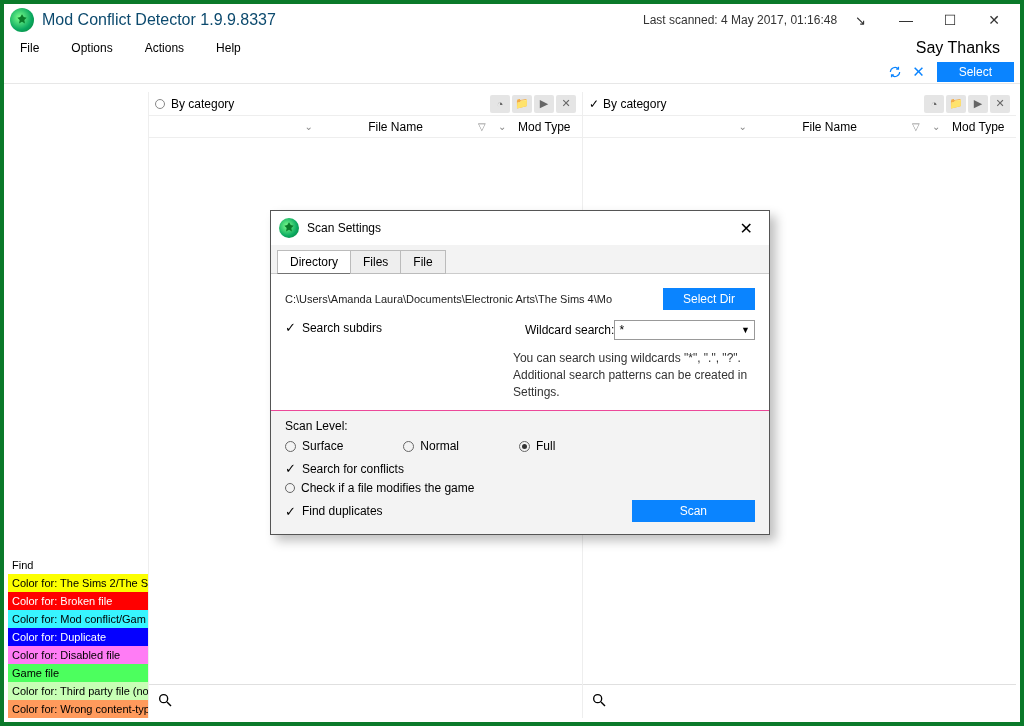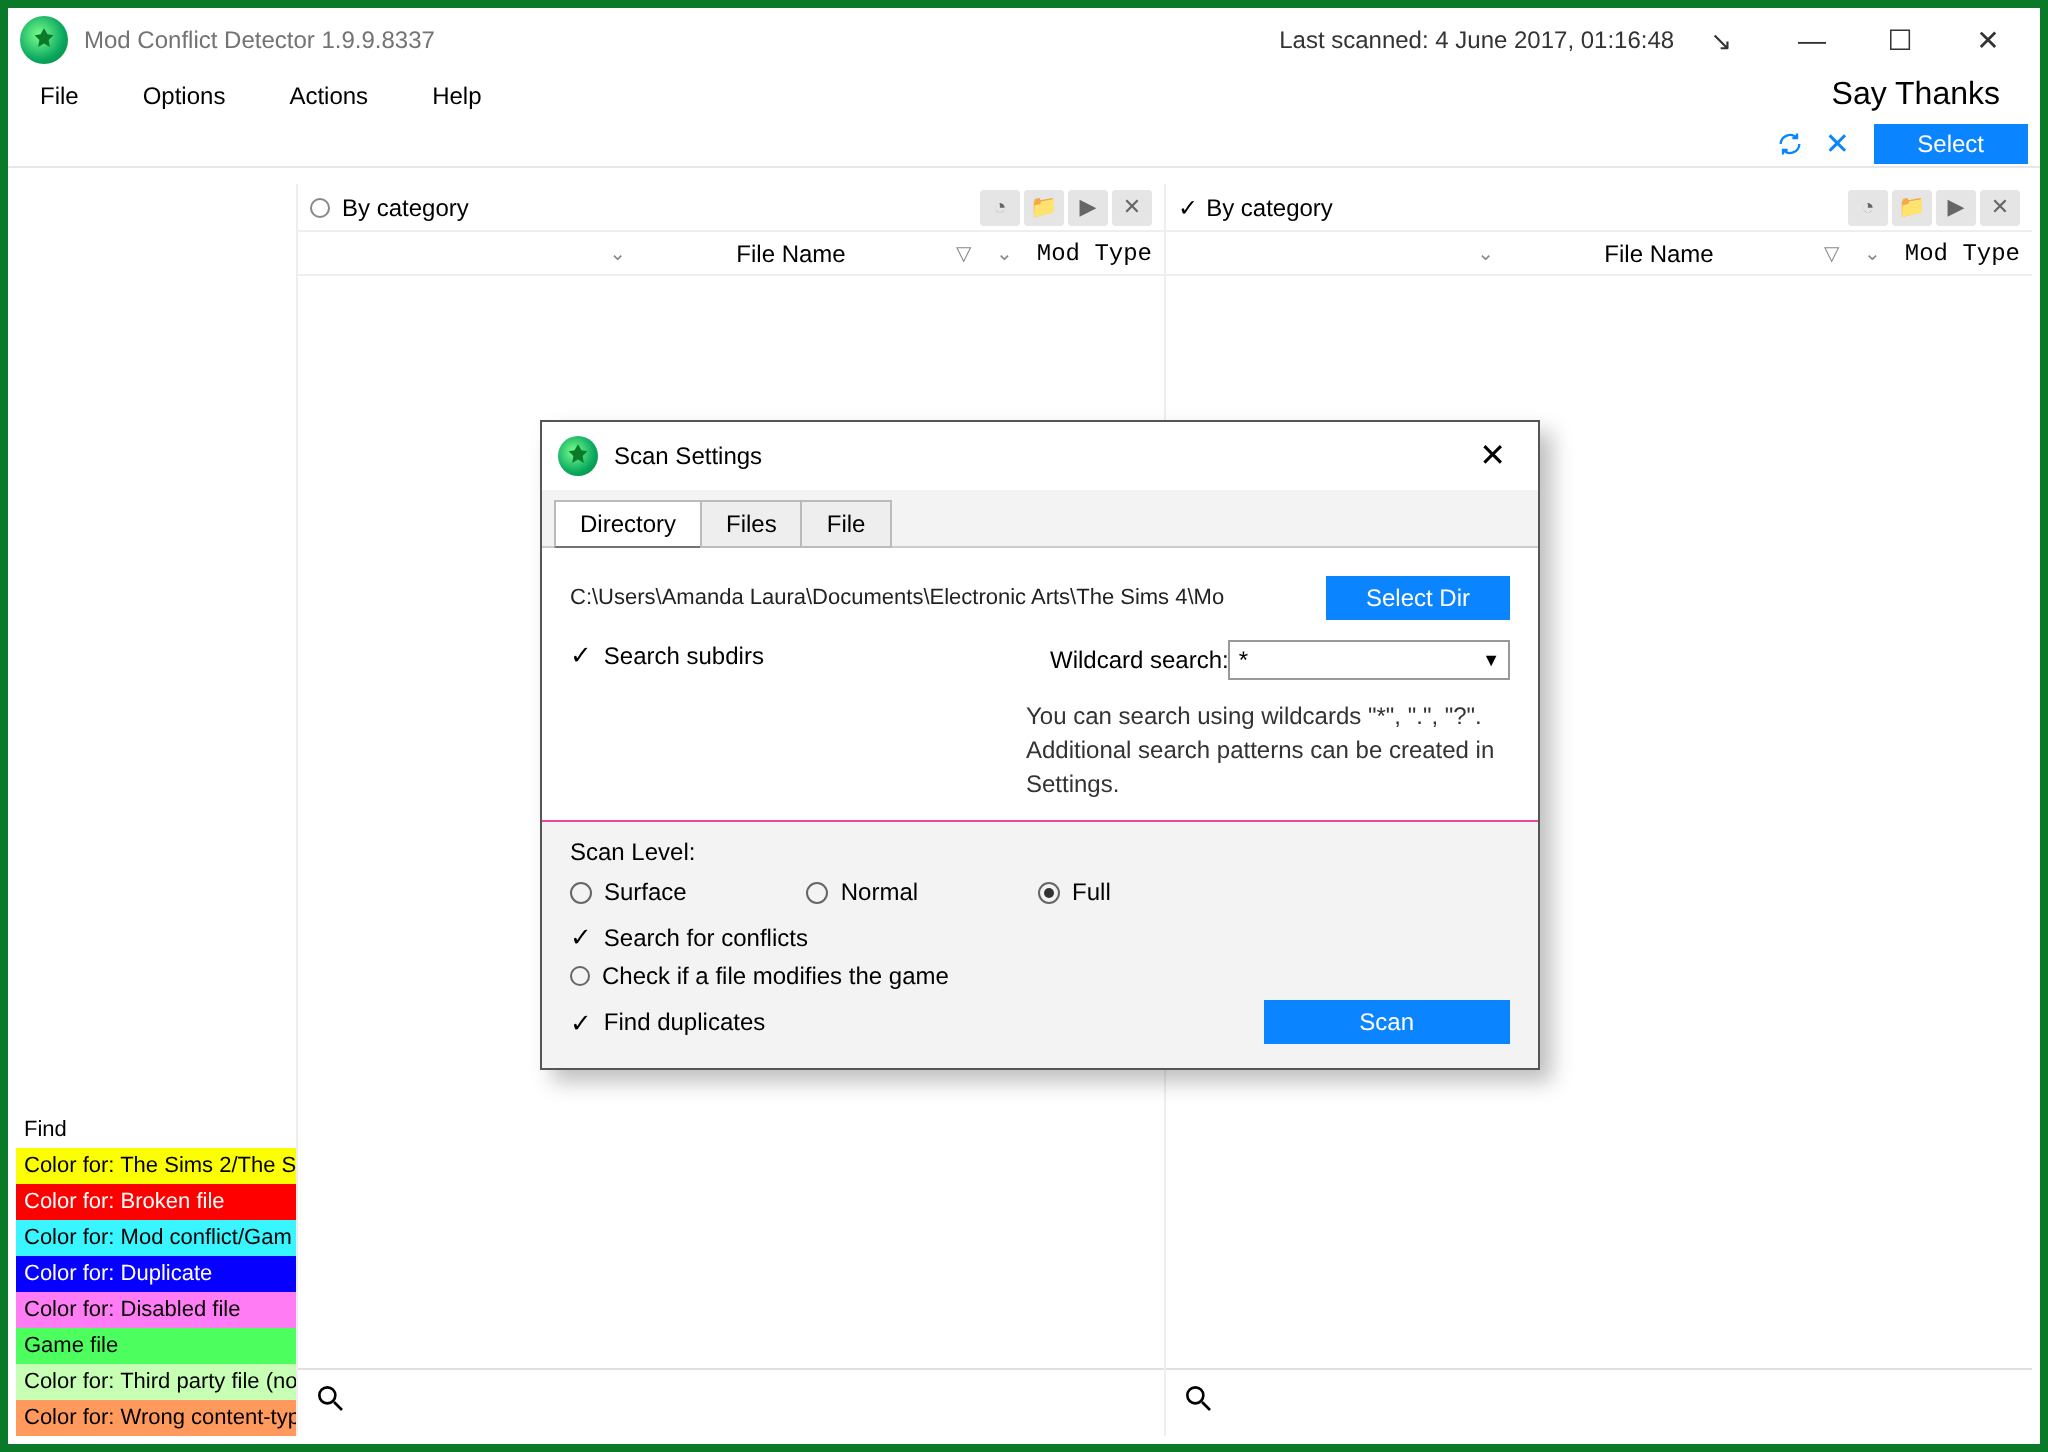--- a/index.html
+++ b/index.html
@@ -1,21 +1,21 @@
 <!DOCTYPE html>
 <html><head>
 <meta charset="utf-8">
 <style>
 * { box-sizing: border-box; margin: 0; padding: 0; font-family: "Segoe UI", Arial, sans-serif; }
 body { background: #fff; width: 1024px; height: 726px; overflow: hidden; position: relative; }
 .app-frame { position: absolute; top: 0; left: 0; right: 0; bottom: 0; border: 4px solid #0a7a2a; background: #fff; }
 .titlebar { height: 32px; display: flex; align-items: center; padding: 0 0 0 6px; background: #fff; }
 .app-icon { width: 24px; height: 24px; border-radius: 50%; background: radial-gradient(circle at 40% 40%, #7cff8c, #0aa860 60%, #0a7a2a); display: flex; align-items: center; justify-content: center; margin-right: 8px; }
 .app-icon svg { width: 14px; height: 14px; }
-.title-text { font-size: 12px; color: #737373; }
+.title-text { font-size: 16px; color: #0c4a6e; }
 .title-right { margin-left: auto; display: flex; align-items: center; gap: 18px; padding-right: 4px; }
 .scan-time { font-size: 12px; color: #333; }
 .win-btns { display: flex; }
 .win-btn { width: 44px; height: 28px; display: flex; align-items: center; justify-content: center; font-size: 14px; color: #333; cursor: pointer; }
 .menubar { height: 24px; display: flex; align-items: center; padding: 0 10px; gap: 20px; font-size: 12px; }
 .menubar .menu-item { padding: 3px 6px; cursor: pointer; }
 .saythanks { margin-left: auto; font-size: 16px; padding-right: 10px; }
 .toolbar2 { height: 24px; display: flex; align-items: center; justify-content: flex-end; padding: 0 6px; gap: 4px; border-bottom: 1px solid #e7e7e7; }
 .tb-icon { width: 20px; height: 20px; display: flex; align-items: center; justify-content: center; color: #0a84ff; cursor: pointer; }
 .select-btn { background: #0a84ff; color: #fff; font-size: 12px; padding: 3px 22px; border: none; cursor: pointer; margin-left: 4px; }
@@ -29,21 +29,21 @@
 .pane-header { height: 24px; display: flex; align-items: center; padding: 0 6px; font-size: 12px; border-bottom: 1px solid #eee; }
 .pane-header .radio { width: 10px; height: 10px; border: 1px solid #888; border-radius: 50%; margin-right: 6px; display: inline-block; }
 .pane-header .check { font-size: 12px; margin-right: 4px; }
 .pane-tools { margin-left: auto; display: flex; gap: 2px; }
 .pane-tool { width: 20px; height: 18px; background: #e5e5e5; border-radius: 2px; display: flex; align-items: center; justify-content: center; font-size: 11px; color: #666; }
 .col-header { height: 22px; display: flex; align-items: center; font-size: 12px; border-bottom: 1px solid #eee; }
 .col-header .col-chk { width: 24px; display: flex; align-items: center; justify-content: center; }
 .col-header .col-chev { width: 20px; color: #888; font-size: 10px; }
 .col-header .col-name { flex: 1; text-align: center; }
 .col-header .col-filter { width: 20px; color: #888; font-size: 10px; }
-.col-header .col-mod { width: 64px; text-align: right; padding-right: 6px; font-family: Liberation Mono, monospace; }
+.col-header .col-mod { width: 64px; text-align: left; padding-right: 6px; }
 .pane-body { flex: 1; background: #fff; position: relative; }
 .search-footer { height: 34px; border-top: 1px solid #e0e0e0; display: flex; align-items: center; padding-left: 8px; }
 .search-footer svg { width: 16px; height: 16px; }
 
 .modal-backdrop { position: absolute; inset: 0; pointer-events: none; }
 .modal { position: absolute; left: 266px; top: 206px; width: 500px; border: 1px solid #555; background: #fff; box-shadow: 6px 6px 10px rgba(0,0,0,0.25); pointer-events: auto; }
 .modal-title { height: 34px; display: flex; align-items: center; padding: 0 8px; font-size: 12px; }
 .modal-title .app-icon { width: 20px; height: 20px; }
 .modal-close { margin-left: auto; font-size: 16px; cursor: pointer; padding: 0 8px; }
 .tabs { display: flex; background: #f3f3f3; border-bottom: 1px solid #ccc; font-size: 12px; padding-left: 6px; padding-top: 4px; gap: 0; }
@@ -77,21 +77,21 @@
 
 <div class="app-frame">
   <div class="titlebar">
     <div class="app-icon">
       <svg viewBox="0 0 24 24">
           <path fill="#0a7a2a" d="M12 2l3 5 5 1-4 4 1 6-5-3-5 3 1-6-4-4 5-1z"></path>
         </svg>
     </div>
     <span class="title-text">Mod Conflict Detector 1.9.9.8337</span>
     <div class="title-right">
-      <span class="scan-time">Last scanned: 4 June 2017, 01:16:48</span>
+      <span class="scan-time">Last scanned: 4 May 2017, 01:16:48</span>
       <span style="font-size:13px;color:#333;cursor:pointer;">↘</span>
       <div class="win-btns">
         <div class="win-btn">—</div>
         <div class="win-btn">☐</div>
         <div class="win-btn">✕</div>
       </div>
     </div>
   </div>
 
   <div class="menubar">

